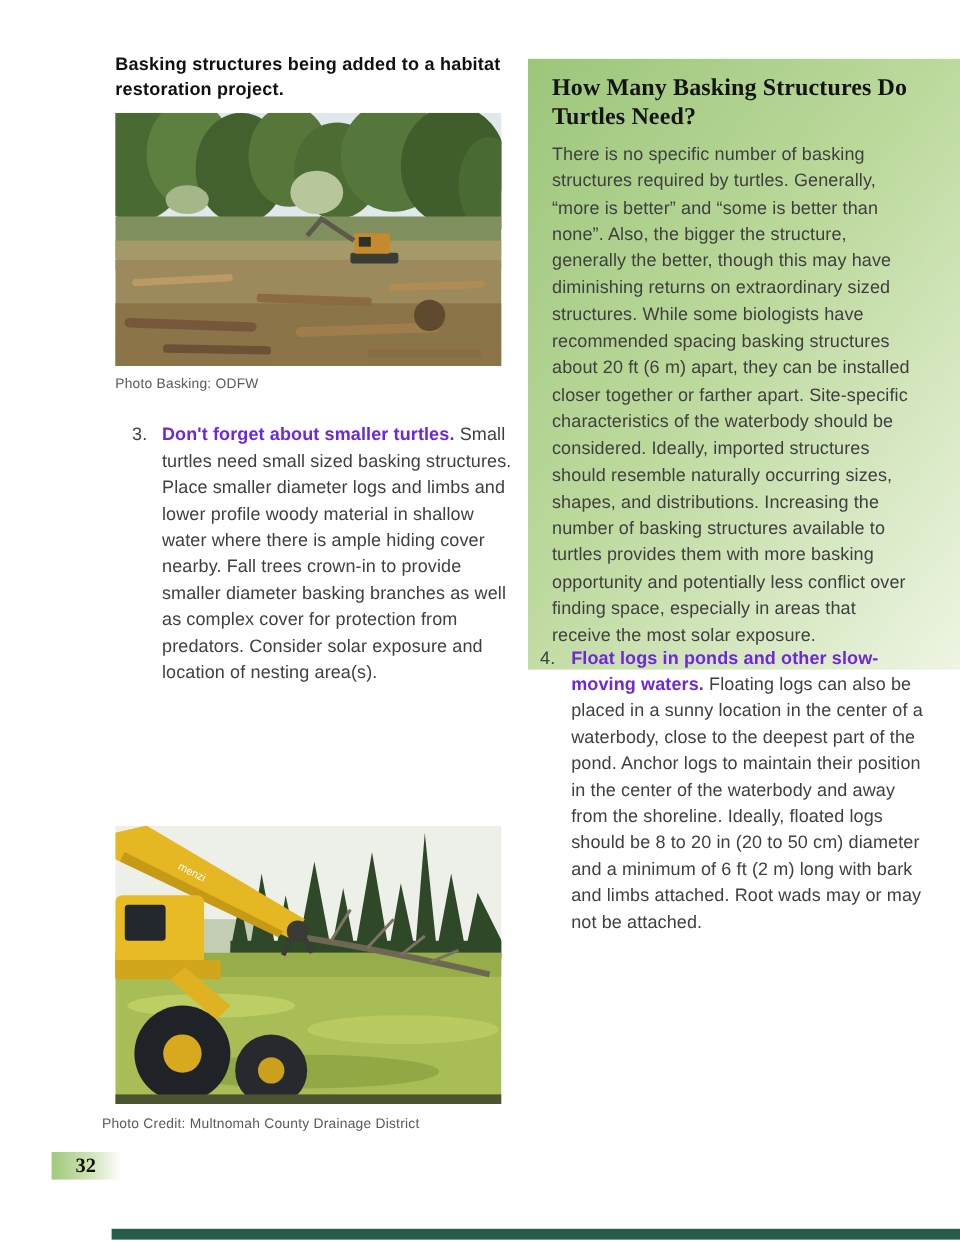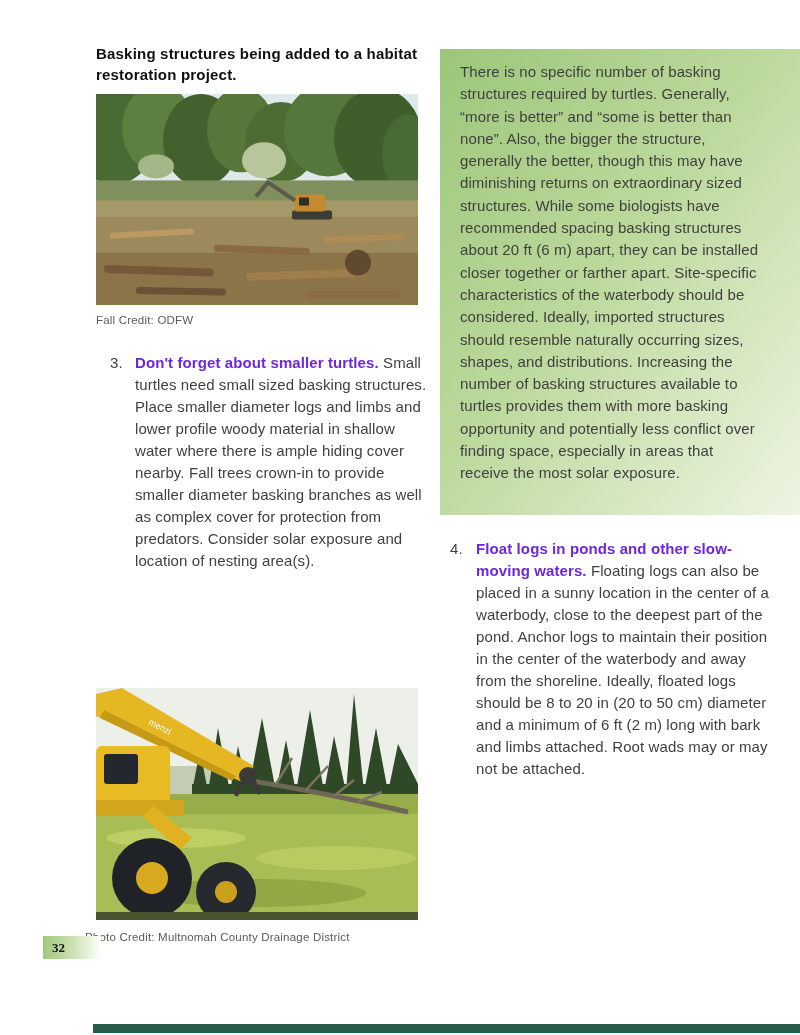--- a/index.html
+++ b/index.html
@@ -31,24 +31,24 @@
   }
   .info-box h2{
     margin:0 0 9px 0;font-family:"Liberation Serif",serif;font-weight:700;
     font-size:20px;line-height:24px;color:#141414;max-width:330px;letter-spacing:.1px;
   }
   .info-box p{
     margin:0;font-size:15px;line-height:22.3px;color:var(--text-body,#3f3f3f);
     max-width:303px;letter-spacing:.1px;
   }
   .pagenum{
-    position:absolute;left:15px;top:936px;width:58px;height:23px;box-sizing:border-box;
-    padding-left:9px;
+    position:absolute;left:15px;top:960px;width:58px;height:23px;box-sizing:border-box;
+    padding-left:20px;
     background:linear-gradient(to right,var(--pagenum-grad-start,#9fc97c) 0%,#cfe3b6 55%,#ffffff 100%);
-    font-family:"Liberation Serif",serif;font-weight:700;font-size:13px;line-height:23px;color:#111;
+    font-family:"Liberation Serif",serif;font-weight:700;font-size:17px;line-height:23px;color:#111;
   }
   .footer-bar{
     position:absolute;left:65px;top:1024px;width:735px;height:9px;
     background:var(--footer-bar,#265c48);
   }
 </style>
 </head>
 <body>
 
 <div class="page">
@@ -80,21 +80,21 @@
       <rect x="40" y="192" width="90" height="7" rx="3" fill="#6b5136" transform="rotate(1 40 192)"></rect>
       <rect x="210" y="196" width="95" height="7" rx="3" fill="#8a6d44"></rect>
       <circle cx="262" cy="168" r="13" fill="#5f4a30"></circle>
       <rect x="196" y="116" width="40" height="9" rx="2" fill="#3a3d33"></rect>
       <rect x="199" y="100" width="30" height="17" rx="2" fill="#c58a2e"></rect>
       <rect x="203" y="103" width="10" height="8" fill="#2c3027"></rect>
       <path d="M199 106 L172 88 L160 102" stroke="#5c5a48" stroke-width="4" fill="none"></path>
     </svg>
   </div>
 
-  <div class="credit" style="left:68px;top:313px;">Fall Credit: ODFW</div>
+  <div class="credit" style="left:68px;top:313px;">Photo Basking: ODFW</div>
 
   <div class="list-item" style="left:82px;top:352px;width:318px;">
     <span class="num" style="width:25px;">3.</span>
     <span class="item-text" style="width:292px;"><strong>Don't forget about smaller turtles.</strong><span> Small turtles need small sized basking structures. Place smaller diameter logs and limbs and lower profile woody material in shallow water where there is ample hiding cover nearby. Fall trees crown-in to provide smaller diameter basking branches as well as complex cover for protection from predators. Consider solar exposure and location of nesting area(s).</span></span>
   </div>
 
 
   <div class="photo" style="left:68px;top:688px;width:322px;height:232px;">
     <svg viewBox="0 0 322 232" preserveAspectRatio="none">
       <rect width="322" height="110" fill="#edf0e9"></rect>
@@ -121,20 +121,21 @@
       <circle cx="56" cy="190" r="16" fill="#d8a91e"></circle>
       <circle cx="130" cy="204" r="30" fill="#262a2e"></circle>
       <circle cx="130" cy="204" r="11" fill="#caa01d"></circle>
       <rect y="224" width="322" height="8" fill="#4a5530"></rect>
     </svg>
   </div>
 
   <div class="credit" style="left:57px;top:930px;">Photo Credit: Multnomah County Drainage District</div>
 
   <div class="info-box">
+    <h2>How Many Basking Structures Do Turtles Need?</h2>
     <p>There is no specific number of basking structures required by turtles. Generally, “more is better” and “some is better than none”. Also, the bigger the structure, generally the better, though this may have diminishing returns on extraordinary sized structures. While some biologists have recommended spacing basking structures about 20 ft (6 m) apart, they can be installed closer together or farther apart. Site-specific characteristics of the waterbody should be considered. Ideally, imported structures should resemble naturally occurring sizes, shapes, and distributions. Increasing the number of basking structures available to turtles provides them with more basking opportunity and potentially less conflict over finding space, especially in areas that receive the most solar exposure.</p>
   </div>
 
   <div class="list-item" style="left:422px;top:538px;width:332px;">
     <span class="num" style="width:26px;">4.</span>
     <span class="item-text" style="width:304px;"><strong>Float logs in ponds and other slow-moving waters.</strong><span> Floating logs can also be placed in a sunny location in the center of a waterbody, close to the deepest part of the pond. Anchor logs to maintain their position in the center of the waterbody and away from the shoreline. Ideally, floated logs should be 8 to 20 in (20 to 50 cm) diameter and a minimum of 6 ft (2 m) long with bark and limbs attached. Root wads may or may not be attached.</span></span>
   </div>
 
   <div class="pagenum">32</div>
   <div class="footer-bar"></div>

